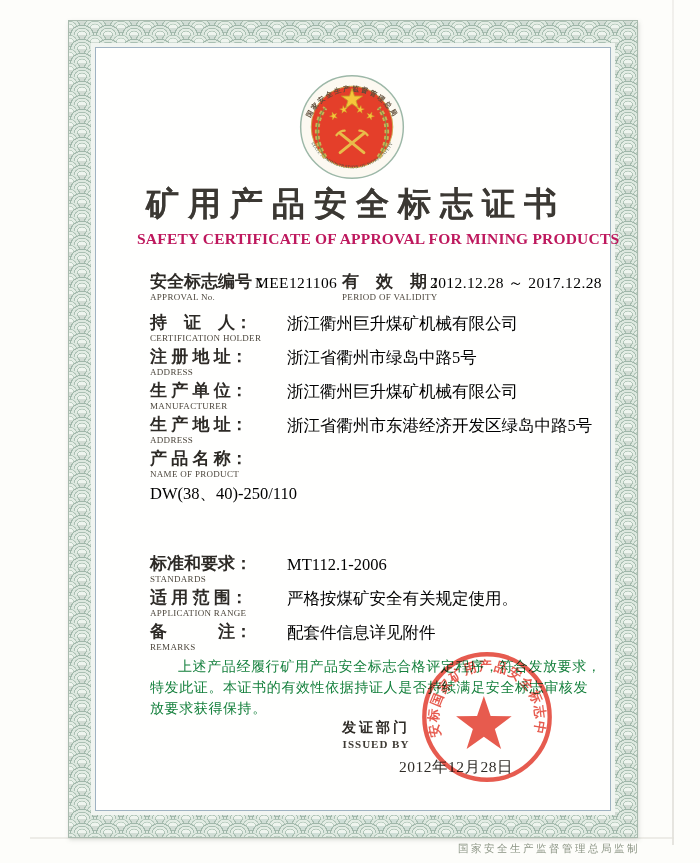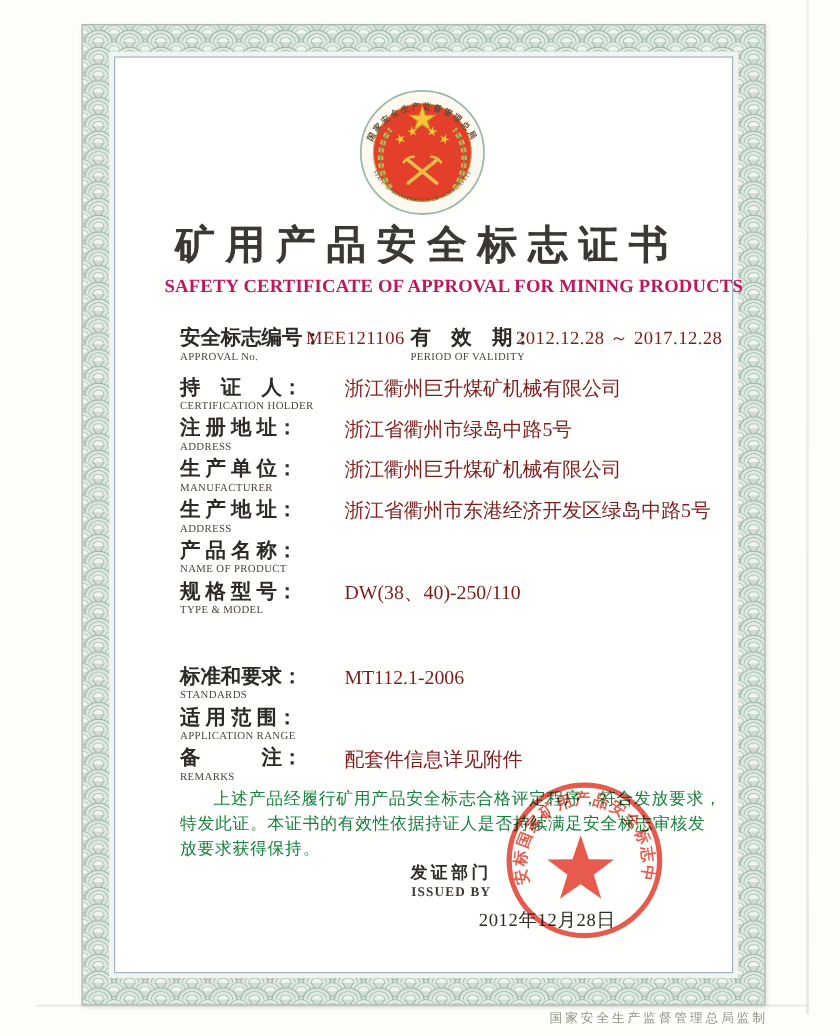--- a/index.html
+++ b/index.html
@@ -45,21 +45,21 @@
     position:absolute;left:95px;top:230px;width:513px;text-align:left;
     font-size:15.5px;font-weight:bold;letter-spacing:.2px;color:#be185d;margin-left:42px;
   }
 
   
   .body-block{position:absolute;left:150px;top:272px;width:452px;}
   .row{display:flex;align-items:flex-start;height:34px;gap:32px;}
   .lab{width:105px;flex:0 0 105px;display:flex;flex-direction:column;}
   .zh{font-size:17px;font-weight:bold;line-height:20px;color:#2d2a26;white-space:nowrap;}
   .en{font-size:9px;line-height:11px;letter-spacing:.3px;color:#4c463c;white-space:nowrap;}
-  .val{font-size:16.5px;line-height:21px;color:#7f1d1d;padding-top:0;white-space:nowrap;}
+  .val{font-size:16.5px;line-height:21px;color:#000000;padding-top:0;white-space:nowrap;}
 
   .meta{display:flex;height:41px;}
   .meta .f1{display:flex;width:280px;}
   .meta .f2{display:flex;}
   .meta .lab2{width:88px;flex:0 0 88px;display:flex;flex-direction:column;}
   .meta .val{font-size:15.5px;letter-spacing:.4px;}
 
   .spacer{height:37px;}
 
   .statement{
@@ -178,41 +178,38 @@
         </div>
       <div class="val">浙江省衢州市东港经济开发区绿岛中路5号</div>
     </div>
     <div class="row">
       <div class="lab">
           <span class="zh">产 品 名 称：</span>
           <span class="en">NAME OF PRODUCT</span>
         </div>
     </div>
     <div class="row">
-      <div class="lab">
-          <span class="zh">规 格 型 号：</span>
-          <span class="en">TYPE &amp; MODEL</span>
-        </div>
       <div class="val">DW(38、40)-250/110</div>
     </div>
 
     <div class="spacer"></div>
 
     <div class="row">
       <div class="lab">
           <span class="zh">标准和要求：</span>
           <span class="en">STANDARDS</span>
         </div>
       <div class="val">MT112.1-2006</div>
     </div>
     <div class="row">
       <div class="lab">
           <span class="zh">适 用 范 围：</span>
           <span class="en">APPLICATION RANGE</span>
         </div>
+      <div class="val">严格按煤矿安全有关规定使用。</div>
     </div>
     <div class="row">
       <div class="lab">
           <span class="zh">备　　　注：</span>
           <span class="en">REMARKS</span>
         </div>
       <div class="val">配套件信息详见附件</div>
     </div>
 
     <div class="statement">上述产品经履行矿用产品安全标志合格评定程序，符合发放要求，特发此证。本证书的有效性依据持证人是否持续满足安全标志审核发放要求获得保持。</div>

